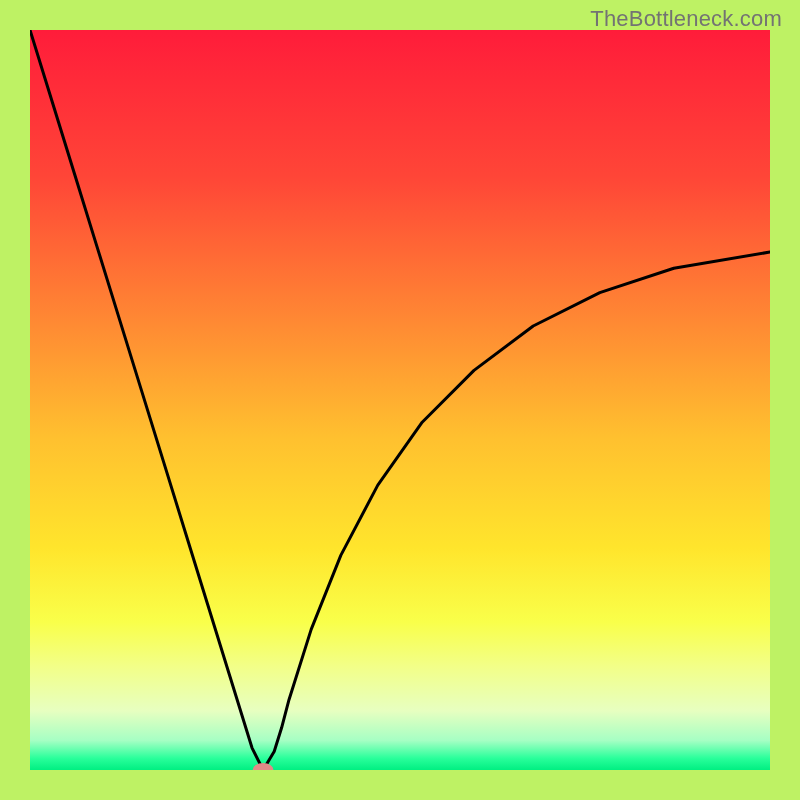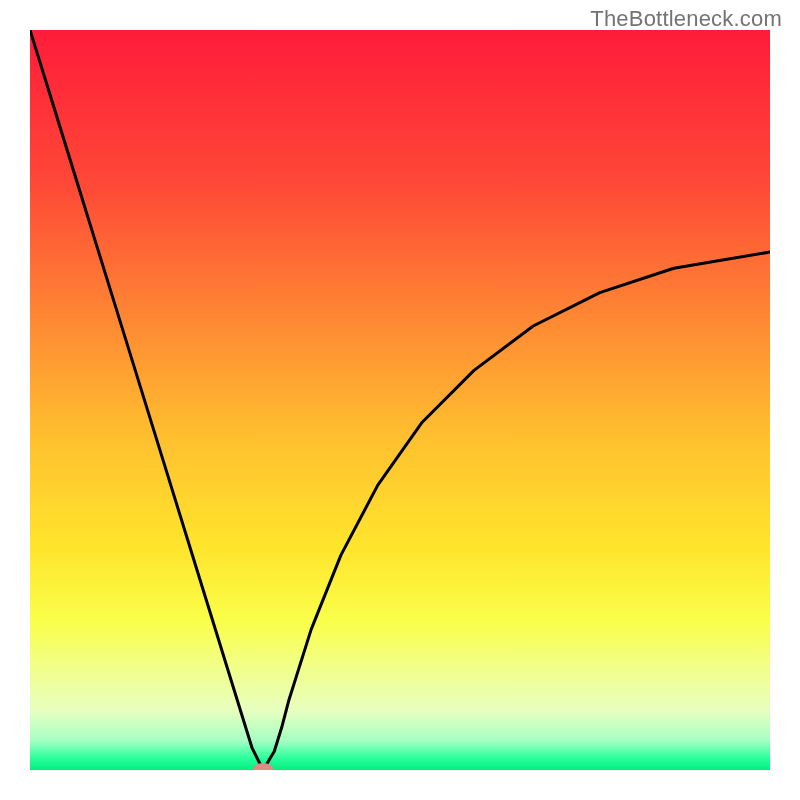--- a/index.html
+++ b/index.html
@@ -6,21 +6,21 @@
     margin: 0;
     padding: 0;
     background: #000;
     width: 800px;
     height: 800px;
     font-family: Arial, Helvetica, sans-serif;
   }
   .outer {
     width: 800px;
     height: 800px;
-    background: #ffffff;
+    background: #bef264;
     position: relative;
   }
   .attribution {
     position: absolute;
     top: 6px;
     right: 18px;
     color: #737373;
     font-size: 22px;
     font-weight: 500;
     letter-spacing: 0.2px;

